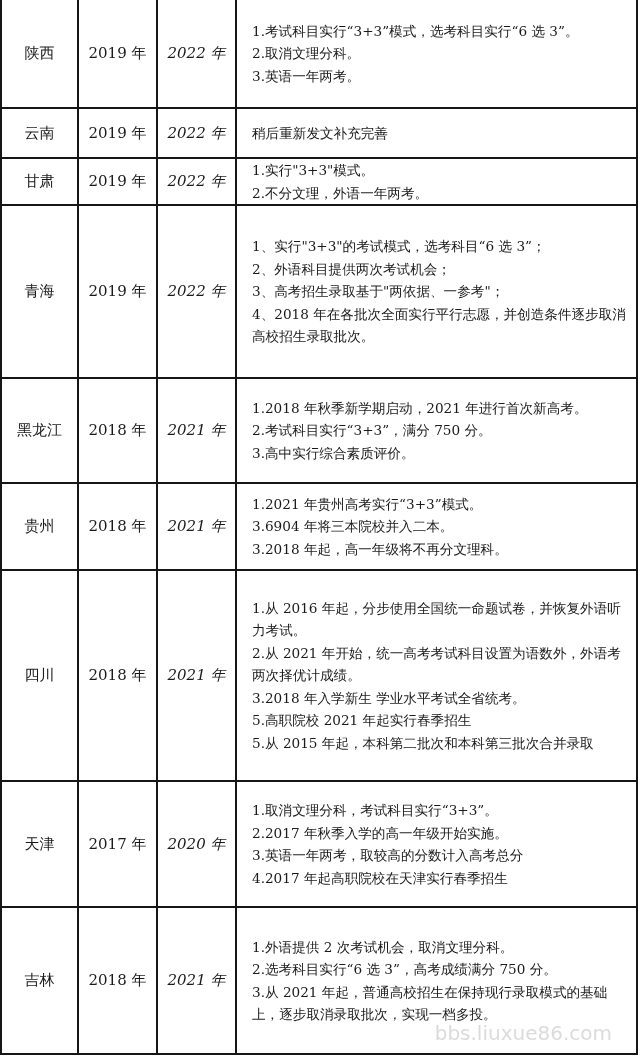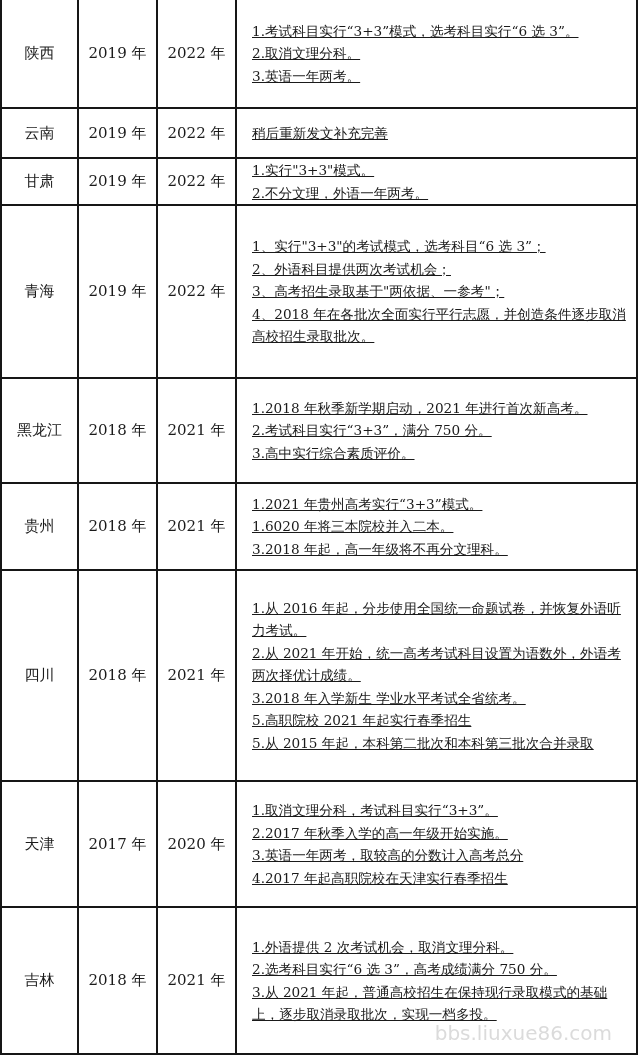--- a/index.html
+++ b/index.html
@@ -4,23 +4,23 @@
   <style>
     html, body { margin: 0; padding: 0; background: #ffffff; }
     body { width: 640px; height: 1062px; overflow: hidden; position: relative;
            font-family: "DejaVu Serif", "Liberation Serif", serif; color: #1a1a1a; }
     table { position: absolute; left: 0; top: -2px; border-collapse: collapse;
             table-layout: fixed; width: 638px; }
     td { border: 2px solid #161616; padding: 0; vertical-align: middle; }
     td.c-prov, td.c-y1, td.c-y2 { text-align: center; font-size: 15px; }
     td.c-prov { width: 75px; margin-left: 32px; }
     td.c-y1 { width: 77px; }
-    td.c-y2 { width: 77px; }
+    td.c-y2 { width: 77px; font-style: italic; }
     td.c-desc { padding: 0 8px 0 15px; font-size: 13.6px; line-height: 22.5px; }
-    .line { display: block; white-space: nowrap; text-decoration: underline; }
+    .line { display: block; white-space: nowrap; }
     .line.wrap { white-space: normal; }
     .watermark { position: absolute; right: 28px; bottom: 18px; color: rgba(200,200,200,0.65);
                  font-family: "DejaVu Sans", "Liberation Sans", sans-serif; pointer-events: none;
                  text-align: right; }
     .watermark .wm-big { font-size: 34px; font-weight: bold; letter-spacing: 2px; line-height: 34px;
                          color: rgba(190,190,190,0.55); }
     .watermark .wm-url { font-size: 20px; line-height: 22px; }
   </style>
 </head>
 <body>
@@ -74,21 +74,21 @@
           <span class="line wrap">2.考试科目实行“3+3”，满分 750 分。</span>
           <span class="line wrap">3.高中实行综合素质评价。</span>
         </td>
       </tr>
       <tr style="height: 87px;">
         <td class="c-prov">贵州</td>
         <td class="c-y1">2018 年</td>
         <td class="c-y2">2021 年</td>
         <td class="c-desc">
           <span class="line wrap">1.2021 年贵州高考实行“3+3”模式。</span>
-          <span class="line wrap">1.6020 年将三本院校并入二本。</span>
+          <span class="line wrap">3.6904 年将三本院校并入二本。</span>
           <span class="line wrap">3.2018 年起，高一年级将不再分文理科。</span>
         </td>
       </tr>
       <tr style="height: 211px;">
         <td class="c-prov">四川</td>
         <td class="c-y1">2018 年</td>
         <td class="c-y2">2021 年</td>
         <td class="c-desc">
           <span class="line wrap">1.从 2016 年起，分步使用全国统一命题试卷，并恢复外语听力考试。</span>
           <span class="line wrap">2.从 2021 年开始，统一高考考试科目设置为语数外，外语考两次择优计成绩。</span>

